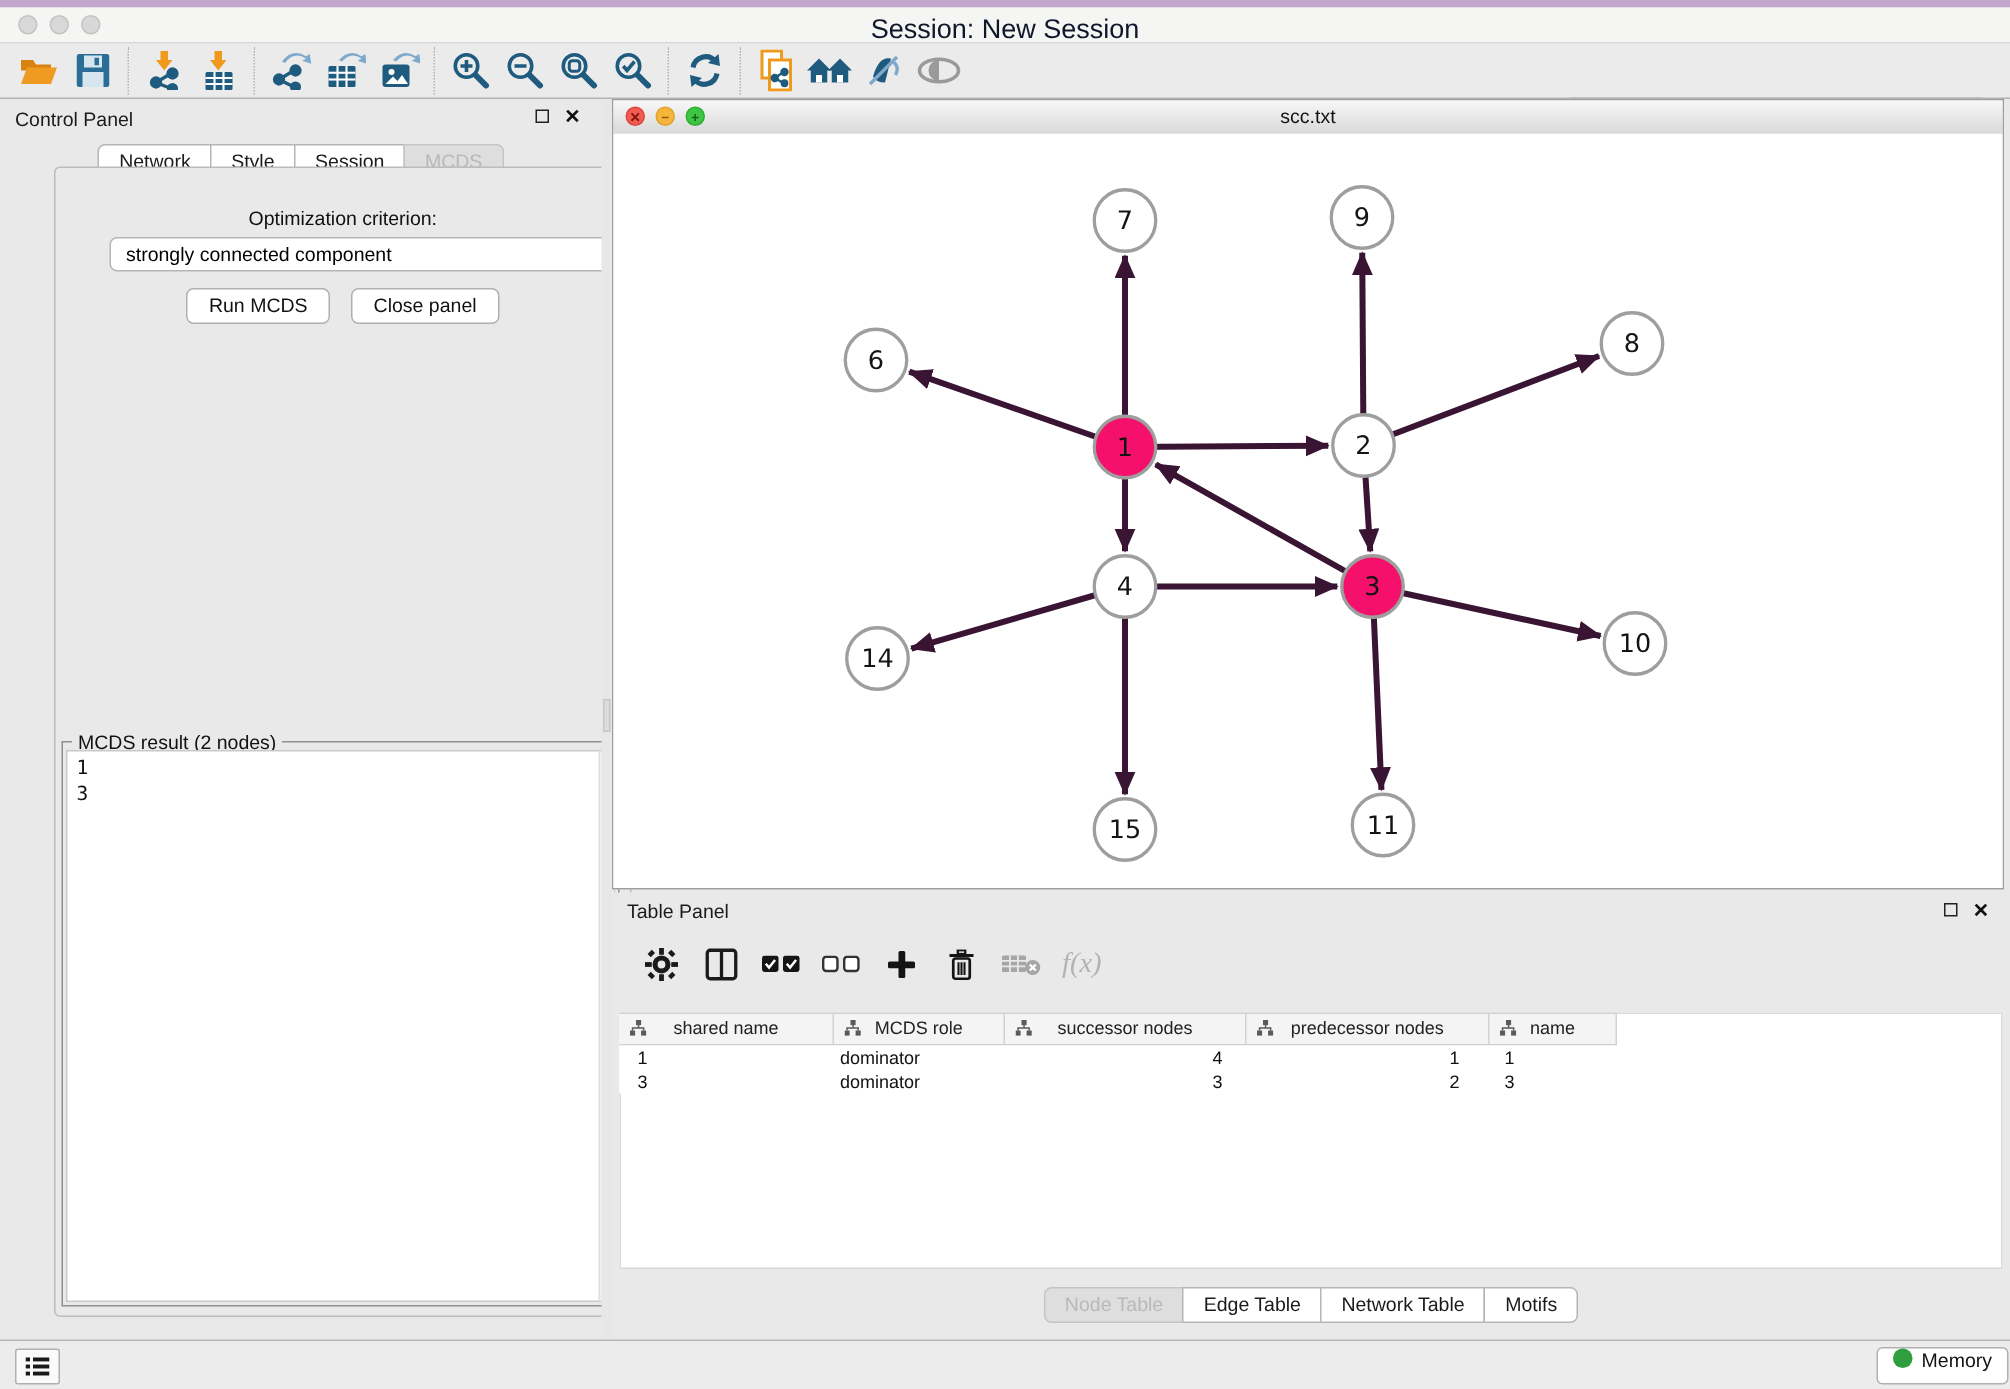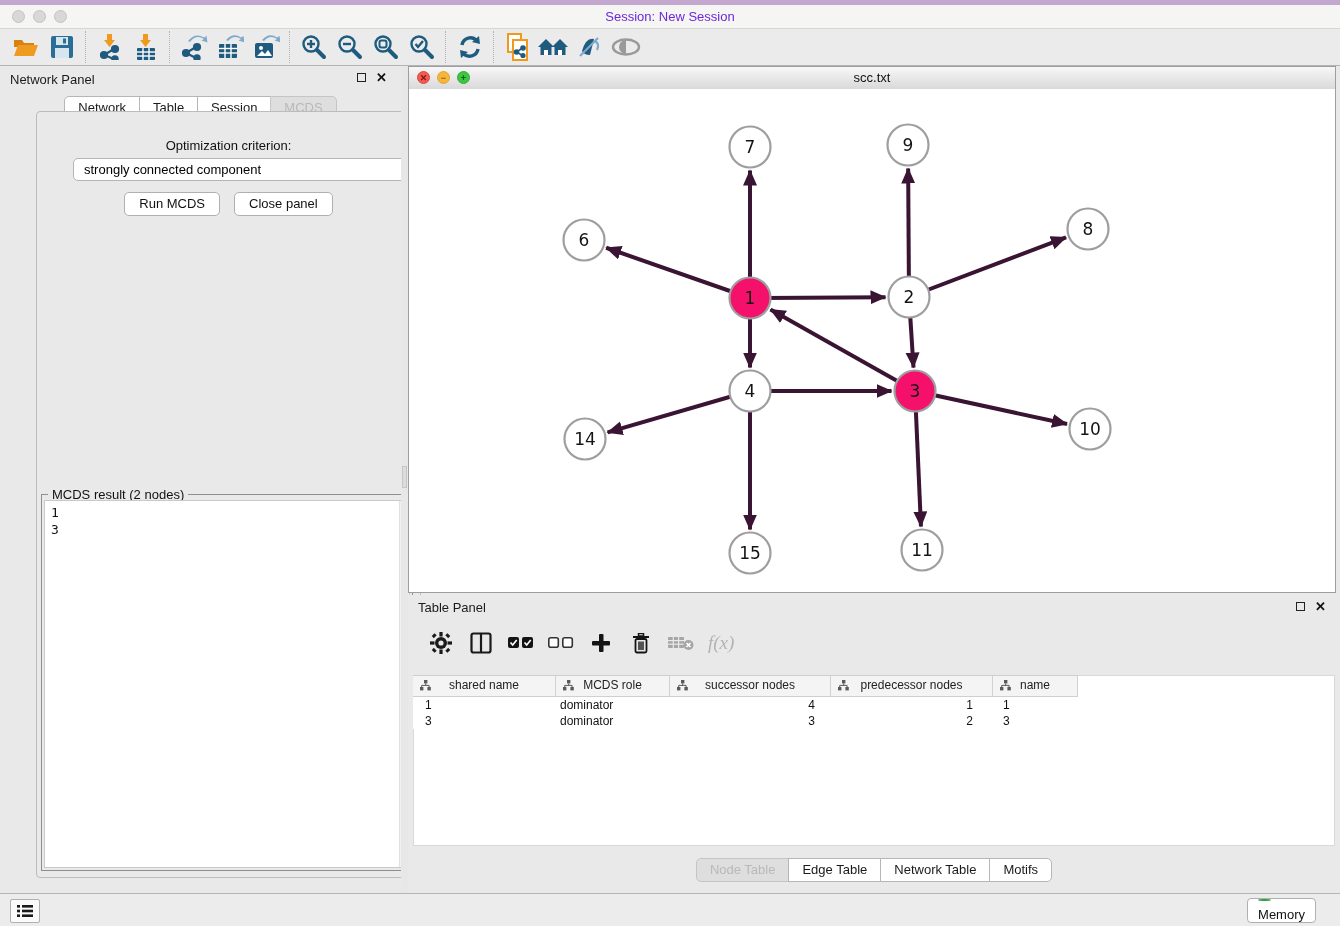--- a/index.html
+++ b/index.html
@@ -4,21 +4,21 @@
 <style>
   html,body{margin:0;padding:0;}
   body{width:1340px;height:926px;font-family:"Liberation Sans",sans-serif;background:#e9e9e9;-webkit-font-smoothing:antialiased;}
   .app{position:relative;width:1340px;height:926px;overflow:hidden;background:#e9e9e9;}
 
   
   .purple-strip{position:absolute;left:0;top:0;width:1340px;height:5px;background:#c4a7cf;}
   .titlebar{position:absolute;left:0;top:5px;width:1340px;height:23px;background:#f5f5f4;border-bottom:1px solid #d6d6d6;}
   .lights{position:absolute;left:12px;top:5px;display:flex;gap:8px;}
   .light{width:13px;height:13px;border-radius:50%;background:#d8d8d8;border:1px solid #c3c3c3;box-sizing:border-box;}
-  .wtitle{position:absolute;left:0;right:0;top:4px;text-align:center;font-size:13px;color:#6d28d9;}
+  .wtitle{position:absolute;left:0;right:0;top:4px;text-align:center;font-size:18px;color:#0f172a;}
   .toolbar{position:absolute;left:0;top:29px;width:1340px;height:37px;background:#ebebeb;border-bottom:1px solid #b3b3b3;display:flex;align-items:center;padding-left:8px;box-sizing:border-box;}
   .tbtn{display:inline-flex;align-items:center;justify-content:center;width:36px;height:32px;flex:0 0 auto;}
   .tsep{width:1px;height:32px;border-left:1px dotted #b2b2b2;margin:0 5px;flex:0 0 auto;}
   .searchbox{position:absolute;right:10px;top:36px;width:292px;height:22px;}
   .searchbox input{width:100%;height:100%;box-sizing:border-box;border:1px solid #b3b3b3;border-radius:12px;padding:0 8px 0 26px;font-size:13px;background:#fff;outline:none;}
   .searchbox svg{position:absolute;left:8px;top:4px;}
 
   
   .control-panel{position:absolute;left:0;top:66px;width:401px;height:827px;background:#e9e9e9;}
   .cp-header{position:absolute;left:10px;top:6px;font-size:13px;color:#1b1b1b;}
@@ -67,21 +67,21 @@
   .th{position:relative;box-sizing:border-box;border-right:1px solid #d2d2d2;height:20px;font-size:12px;color:#222;text-align:center;line-height:19px;}
   .th svg{position:absolute;left:7px;top:4px;}
   .trow{display:flex;background:#fff;}
   .td{box-sizing:border-box;height:16px;font-size:12px;color:#111;line-height:16px;padding:0 4px;}
   .table-white{position:absolute;left:5px;top:80px;width:922px;height:171px;background:#fff;border:1px solid #d9d9d9;box-sizing:border-box;}
   .bt-tabs{position:absolute;left:0;right:0;top:263px;display:flex;justify-content:center;}
 
   
   .statusbar{position:absolute;left:0;top:893px;width:1340px;height:33px;background:#ececec;border-top:1px solid #b5b5b5;box-sizing:border-box;}
   .sb-left{position:absolute;left:10px;top:5px;width:30px;height:24px;background:#fafafa;border:1px solid #b0b0b0;border-radius:2px;display:flex;align-items:center;justify-content:center;box-sizing:border-box;}
-  .sb-mem{position:absolute;right:24px;top:4px;height:25px;background:#fff;border:1px solid #b0b0b0;border-radius:4px;display:flex;align-items:flex-start;gap:6px;padding:0 10px;font-size:13px;color:#111;box-sizing:border-box;flex-direction:column;}
+  .sb-mem{position:absolute;right:1px;top:4px;height:25px;background:#fff;border:1px solid #b0b0b0;border-radius:4px;display:flex;align-items:flex-start;gap:6px;padding:0 10px;font-size:13px;color:#111;box-sizing:border-box;}
   .memdot{width:13px;height:13px;border-radius:50%;background:#2f9e3f;}
 </style>
 </head>
 <body>
 
 <div class="app">
 
   <div class="purple-strip"></div>
 
   <div class="titlebar">
@@ -249,28 +249,28 @@
     <div class="searchbox">
       <svg width="14" height="14" viewBox="0 0 14 14">
           <circle cx="5.5" cy="5.5" r="4.2" fill="none" stroke="#9a9a9a" stroke-width="1.6"></circle>
           <line x1="9" y1="9" x2="13" y2="13" stroke="#9a9a9a" stroke-width="1.8"></line>
         </svg>
       <input type="text" placeholder="" style="">
     </div>
   </div>
 
   <div class="control-panel">
-    <div class="cp-header">Network Panel</div>
+    <div class="cp-header">Control Panel</div>
     <div class="panel-icons">
       <span class="float-ic"></span>
       <span class="close-ic">✕</span>
     </div>
     <div class="cp-tabs">
         <div class="cp-tab">Network</div>
-        <div class="cp-tab">Table</div>
+        <div class="cp-tab">Style</div>
         <div class="cp-tab">Session</div>
         <div class="cp-tab active">MCDS</div>
       </div>
     <div class="cp-content">
       <div class="opt-label">Optimization criterion:</div>
       <div class="dropdown">
         <span>strongly connected component</span>
         <svg width="10" height="17" viewBox="0 0 10 17">
             <path d="M2 6 L5 2 L8 6" fill="none" stroke="#555" stroke-width="1.6"></path>
             <path d="M2 11 L5 15 L8 11" fill="none" stroke="#555" stroke-width="1.6"></path>

